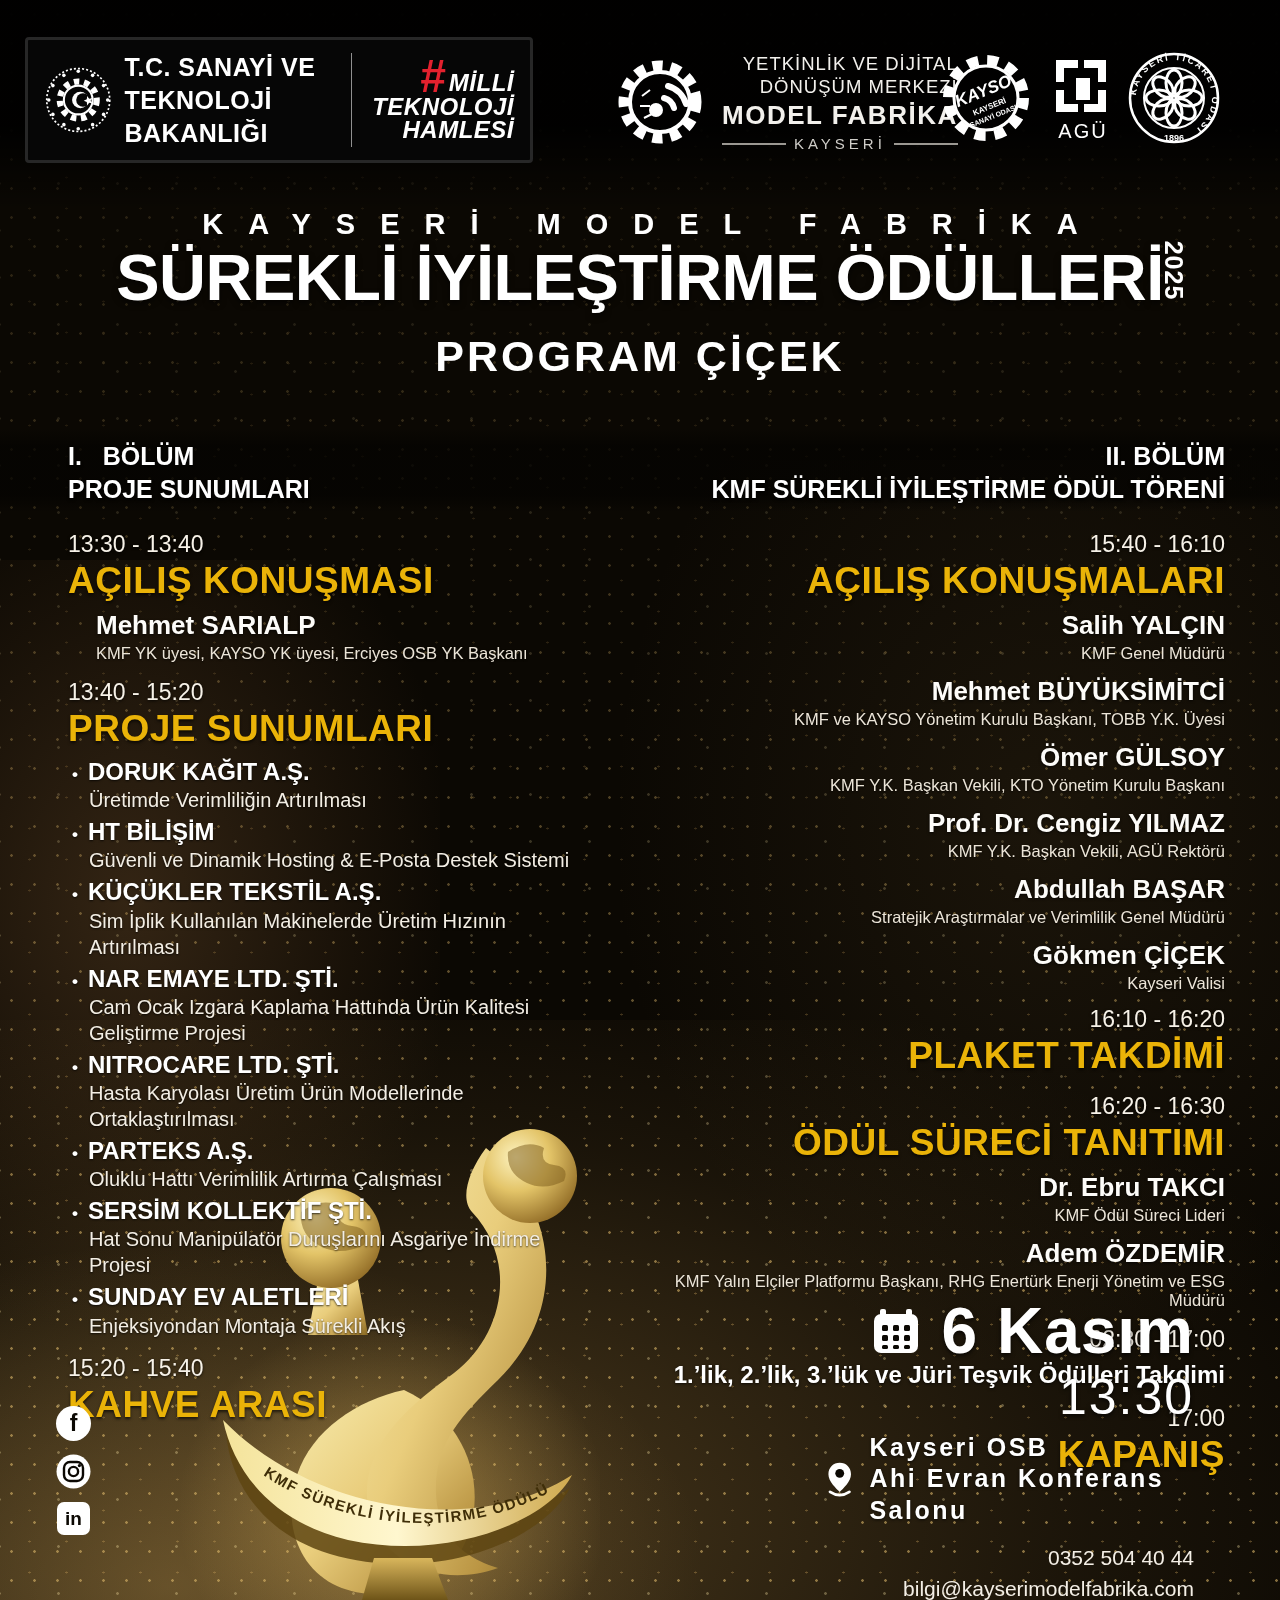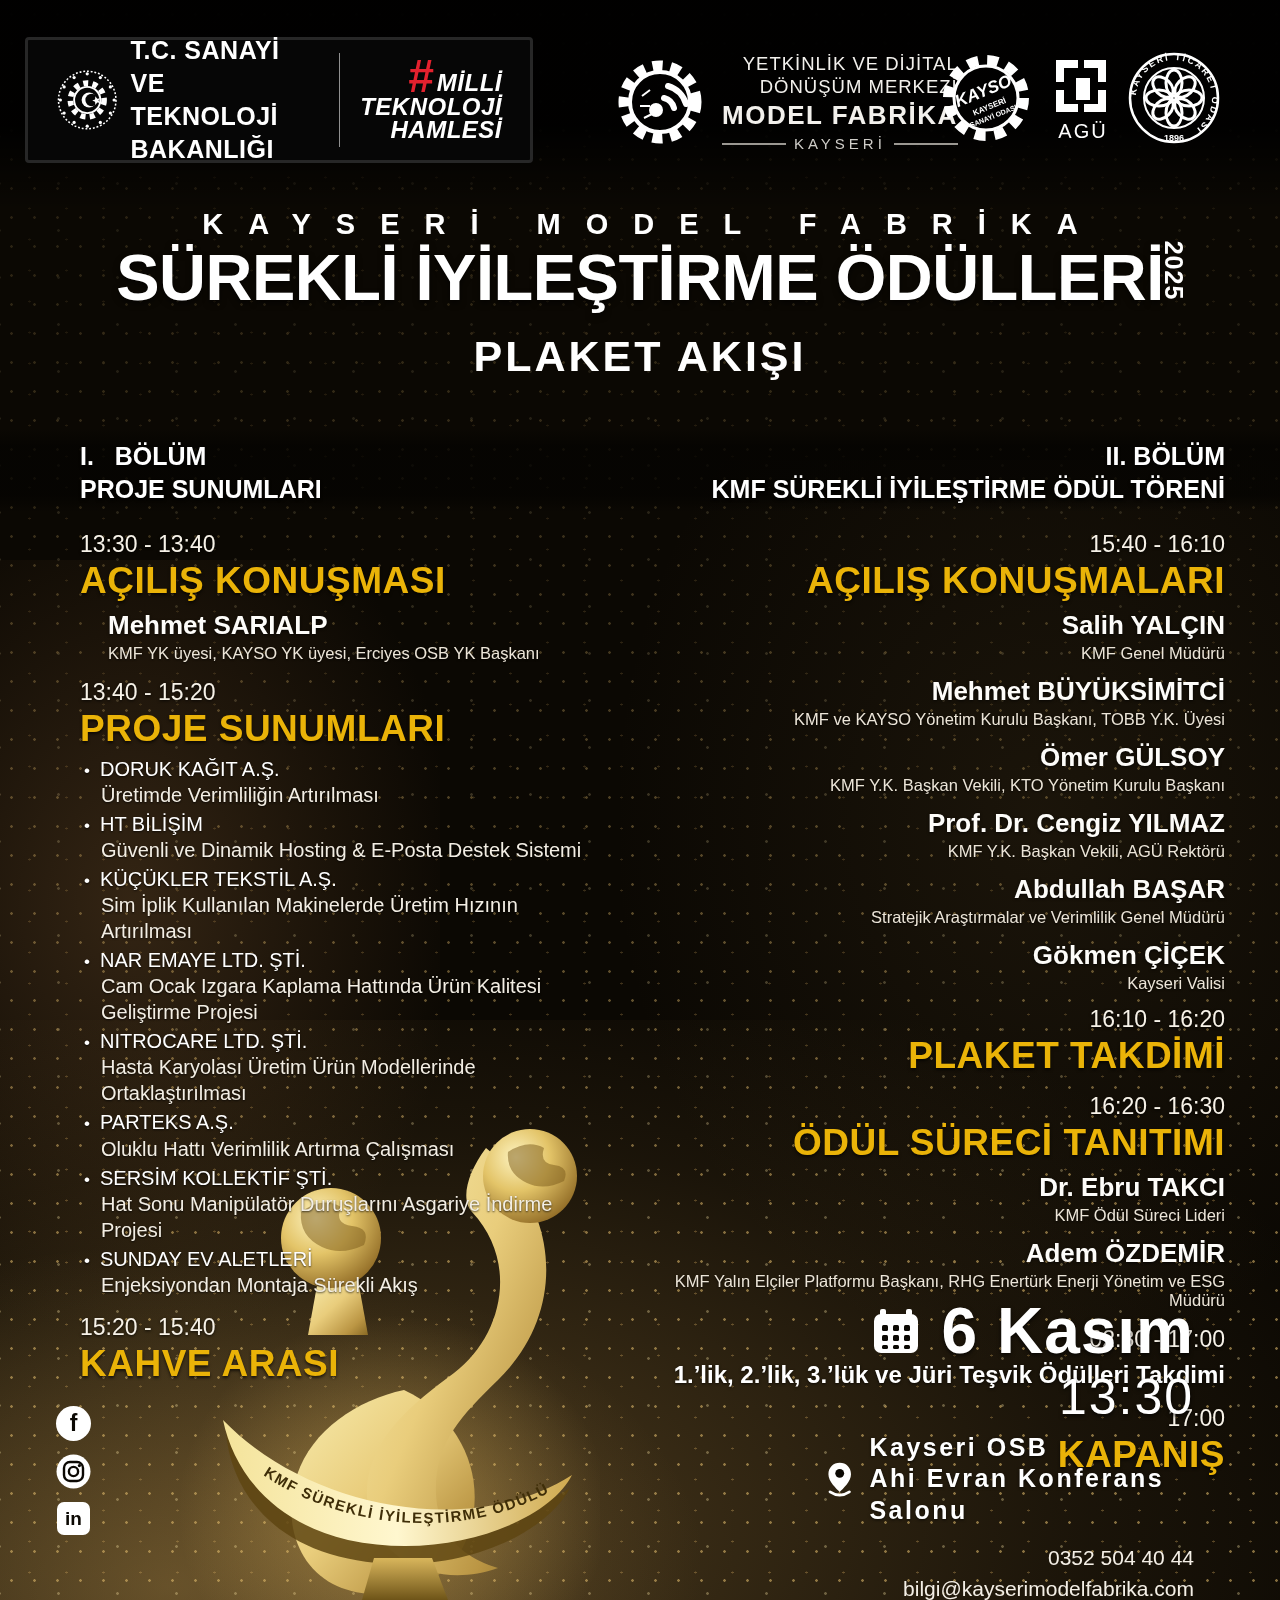--- a/index.html
+++ b/index.html
@@ -32,21 +32,21 @@
             mask-image:linear-gradient(180deg, rgba(0,0,0,.18), rgba(0,0,0,.35) 30%, rgba(0,0,0,.6) 55%, rgba(0,0,0,.95) 80%);
   }
   .top-fade { position:absolute; top:0; left:0; right:0; height:210px;
     background:linear-gradient(180deg, rgba(0,0,0,.95) 60%, rgba(0,0,0,0)); pointer-events:none; }
   .section-band { position:absolute; left:0; right:0; top:428px; height:84px;
     background:linear-gradient(180deg, rgba(0,0,0,0), rgba(4,3,1,.72) 22%, rgba(4,3,1,.72) 80%, rgba(0,0,0,0)); }
 
   
   .ministry-box { position:absolute; left:25px; top:37px; width:508px; height:126px;
     background:#060606; border:3px solid #272727; border-radius:4px;
-    display:flex; align-items:center; padding:0 28px; }
+    display:flex; align-items:center; padding:0 16px; }
   .ministry-text { margin-left:12px; font-size:25px; font-weight:700; line-height:1.32; letter-spacing:.5px; }
   .ministry-divider { width:2px; height:94px; background:#a9a9a9; opacity:.85; margin:0 20px 0 22px; }
   .mth { font-style:italic; font-weight:800; text-align:right; line-height:.98; letter-spacing:.5px; }
   .mth-row { display:flex; align-items:flex-end; justify-content:flex-end; }
   .mth-hash { color:#e3212e; font-size:46px; line-height:.8; margin-right:3px; }
   .mth-milli { font-size:24px; }
   .mth-line { font-size:24px; }
 
   .kmf-logo { position:absolute; left:612px; top:52px; display:flex; align-items:center; }
   .kmf-text { margin-left:14px; color:#f2f0ec; }
@@ -64,36 +64,36 @@
   .main-title-wrap { position:absolute; top:240px; left:0; width:100%; text-align:center; }
   .main-title { display:inline-block; font-size:65px; font-weight:700; letter-spacing:-.5px;
     text-shadow:0 3px 6px rgba(0,0,0,.6); }
   .title-year { position:absolute; right:76px; top:256px; transform:rotate(90deg); transform-origin:center;
     font-size:25px; font-weight:700; letter-spacing:1px; }
   .subtitle { position:absolute; top:332px; left:0; width:100%; text-align:center;
     font-size:43px; font-weight:600; letter-spacing:3px; }
 
   
   .col { position:absolute; top:440px; z-index:2; }
-  .col-left  { left:80px;  width:525px; }
+  .col-left  { left:68px;  width:525px; }
   .col-right { left:600px; width:625px;text-align:right; }
   .section-header { font-size:25px; font-weight:700; line-height:1.32; color:#fff;
     text-shadow:0 2px 3px rgba(0,0,0,.8); }
   .time { font-size:23px; font-weight:400; color:#f7f2e8; text-shadow:0 1px 3px rgba(0,0,0,.8); }
   .gold-heading { font-size:37px; font-weight:800; letter-spacing:.5px; color:#eab308;
     text-shadow:0 2px 3px rgba(0,0,0,.65); margin-top:2px; }
   .mt-block { margin-top:25px; }
   .mt-sm { margin-top:16px; }
   .speakers { margin-top:8px; }
   .speaker { padding-left:28px; margin-bottom:13px; }
   .speaker-name { font-size:26px; font-weight:700; color:#fdfcf9; text-shadow:0 1px 3px rgba(0,0,0,.7); }
   .speaker-role { font-size:16.5px; font-weight:400; color:#ece5d8; margin-top:3px; text-shadow:0 1px 2px rgba(0,0,0,.7); }
   .projects { margin-top:6px; }
   .project-item { line-height:1.3; margin-bottom:3px; }
-  .project-company { font-size:20px; font-weight:400; color:#fff; text-shadow:0 1px 2px rgba(0,0,0,.7); }
+  .project-company { font-size:24px; font-weight:700; color:#fff; text-shadow:0 1px 2px rgba(0,0,0,.7); }
   .project-company::before { content:"•"; margin:0 10px 0 4px; font-size:17px; }
   .project-desc { font-size:20px; font-weight:400; color:#f3eee4; padding-left:21px; text-shadow:0 1px 2px rgba(0,0,0,.7); }
   .note-line { font-size:24px; font-weight:600; color:#fff; padding-left:28px; margin-top:8px;
     text-shadow:0 1px 3px rgba(0,0,0,.7); }
 
   
   .footer { position:absolute; right:86px; top:1294px; width:430px; z-index:3;
     display:flex; flex-direction:column; align-items:flex-end; }
   .date-row { display:flex; align-items:center; gap:20px; }
   .date-text { font-size:64px; font-weight:800; letter-spacing:1px; text-shadow:0 2px 4px rgba(0,0,0,.7); }
@@ -262,21 +262,21 @@
     <textPath href="#ktoRing" startOffset="26%">KAYSERİ TİCARET ODASI</textPath>
   </text>
   <text x="48" y="91" text-anchor="middle" font-size="9" font-weight="700" fill="#fff" font-family="Liberation Sans, sans-serif">1896</text>
 </svg>
 
 <div class="kicker">KAYSERİ MODEL FABRİKA</div>
 <div class="main-title-wrap">
   <div class="main-title">SÜREKLİ İYİLEŞTİRME ÖDÜLLERİ</div>
 </div>
 <div class="title-year">2025</div>
-<div class="subtitle">PLAKET AKIŞI</div>
+<div class="subtitle">PROGRAM ÇİÇEK</div>
 
 <div class="col col-left">
   <div class="section-header">
     <div>I.&nbsp;&nbsp;&nbsp;BÖLÜM</div>
     <div>PROJE SUNUMLARI</div>
   </div>
 
   <div class="mt-block">
     <div class="time">13:30 - 13:40</div>
     <div class="gold-heading">AÇILIŞ KONUŞMASI</div>

